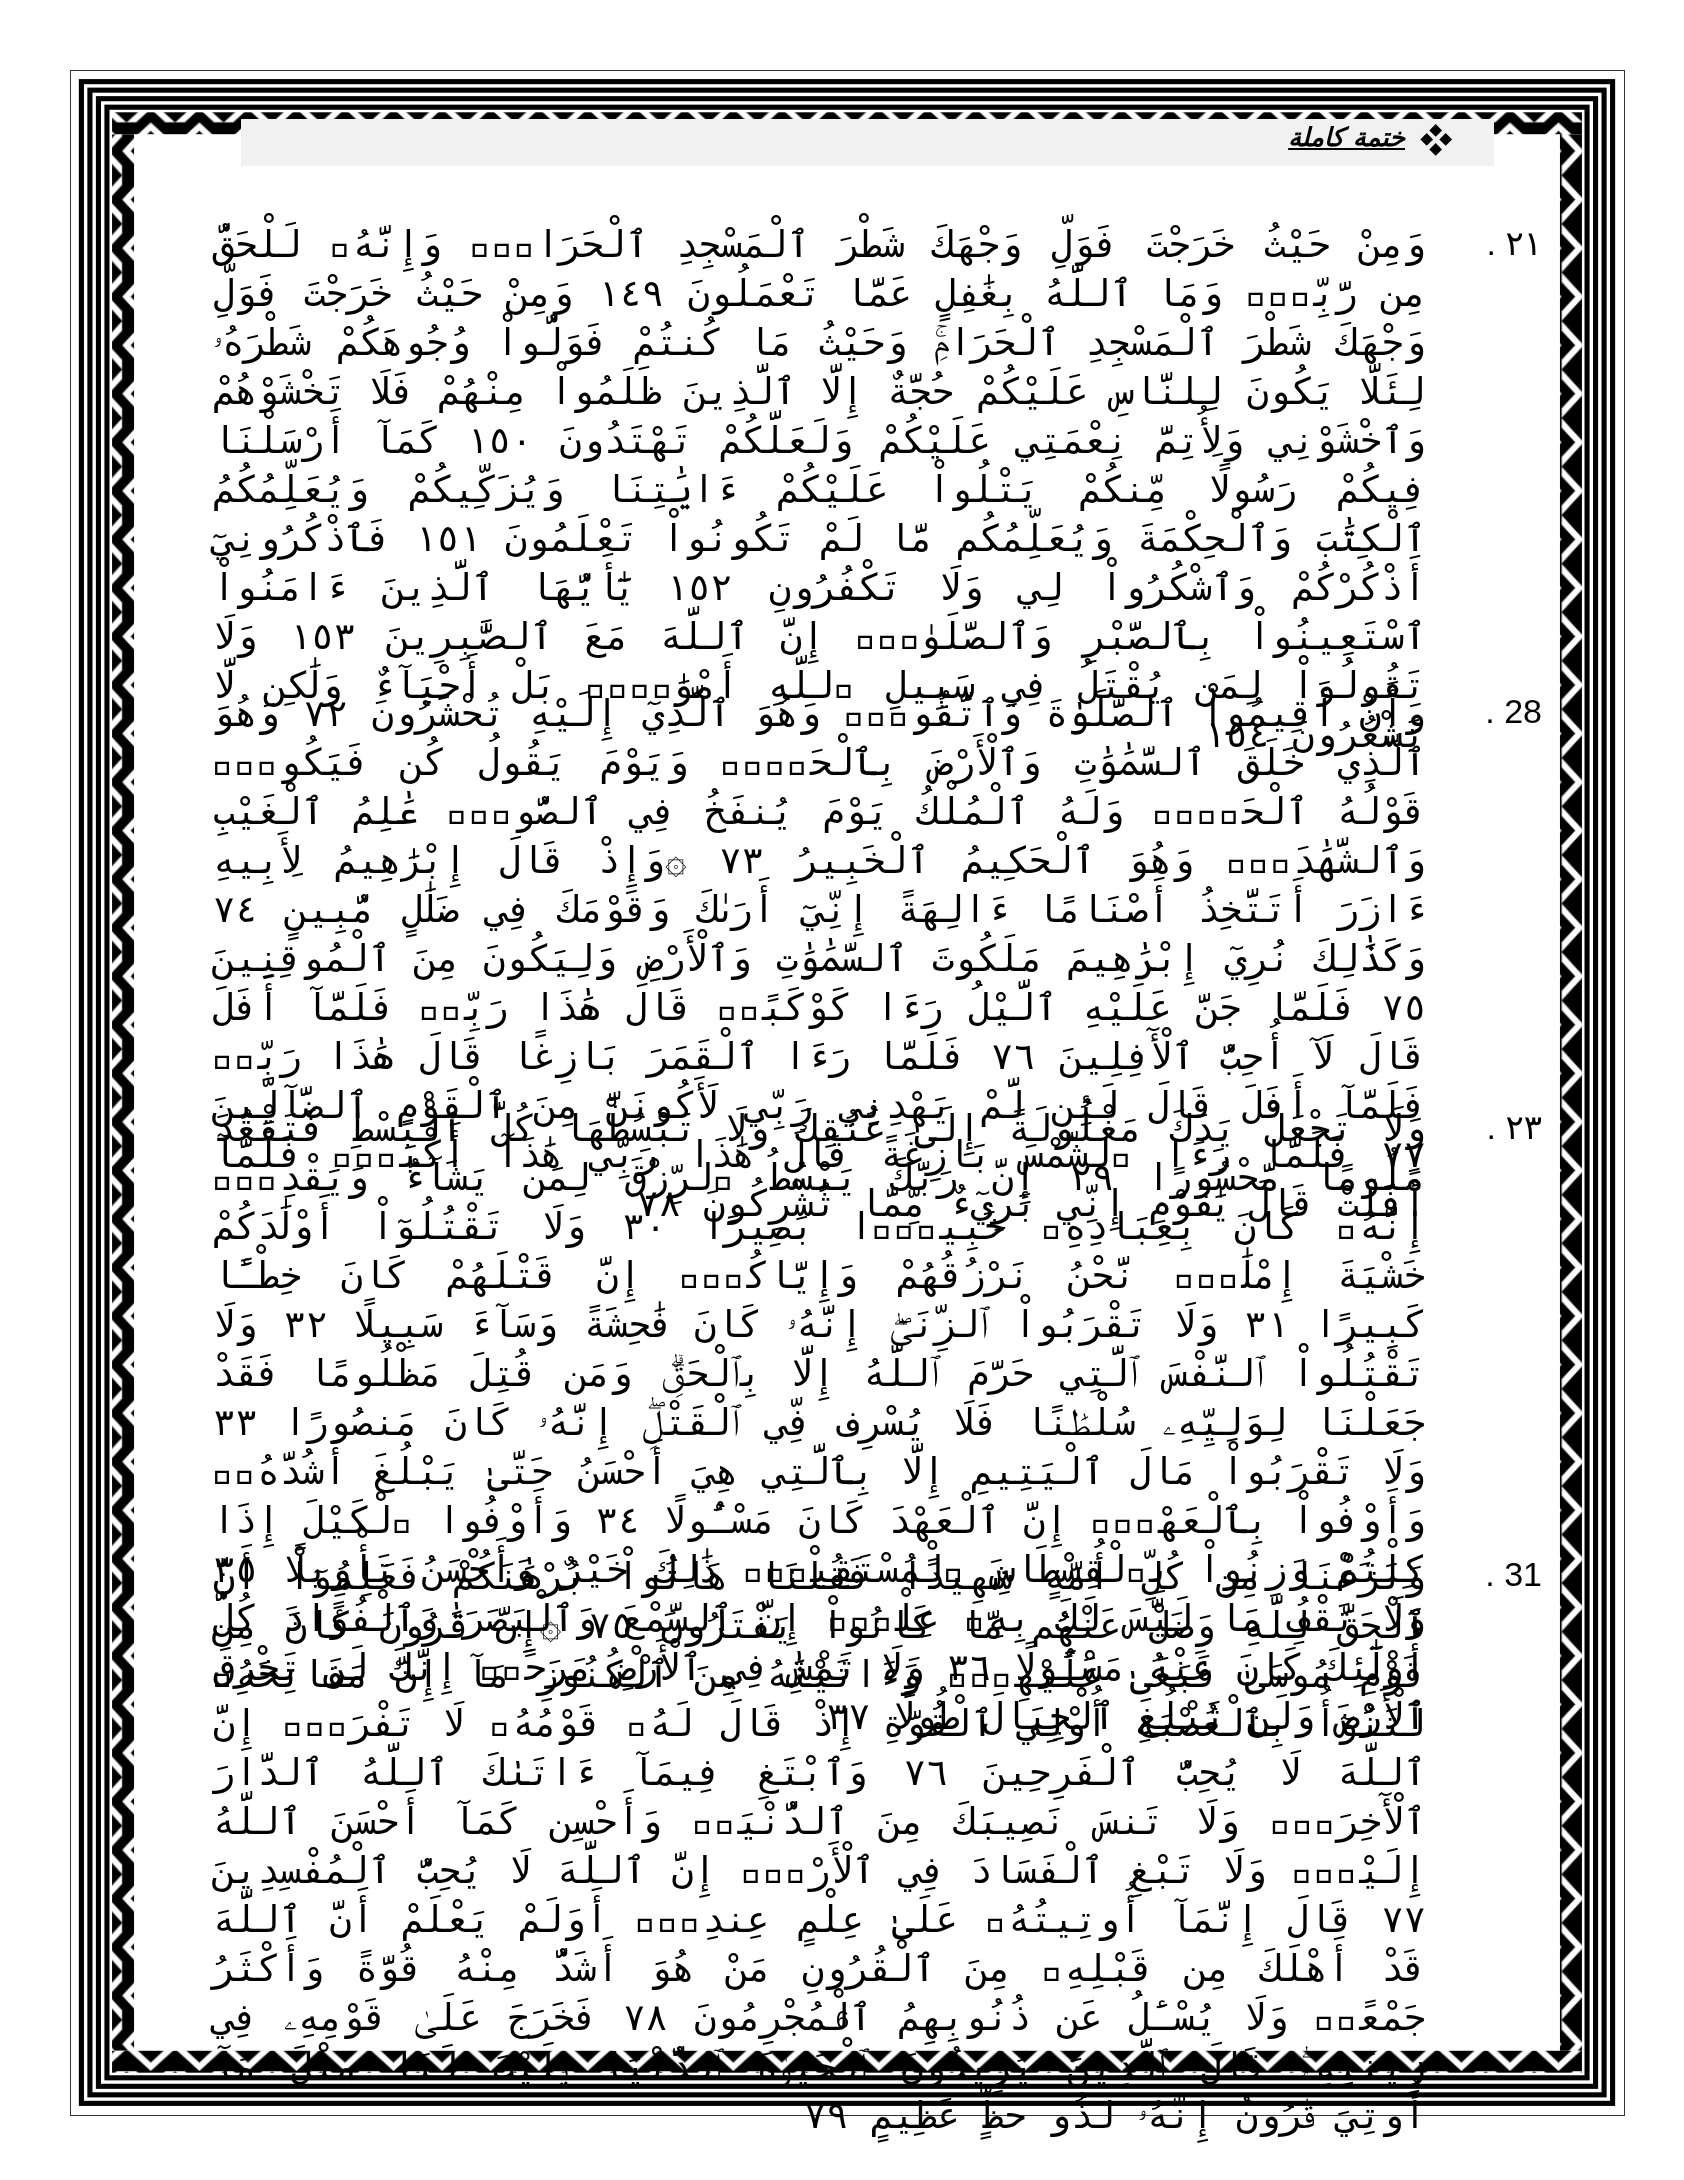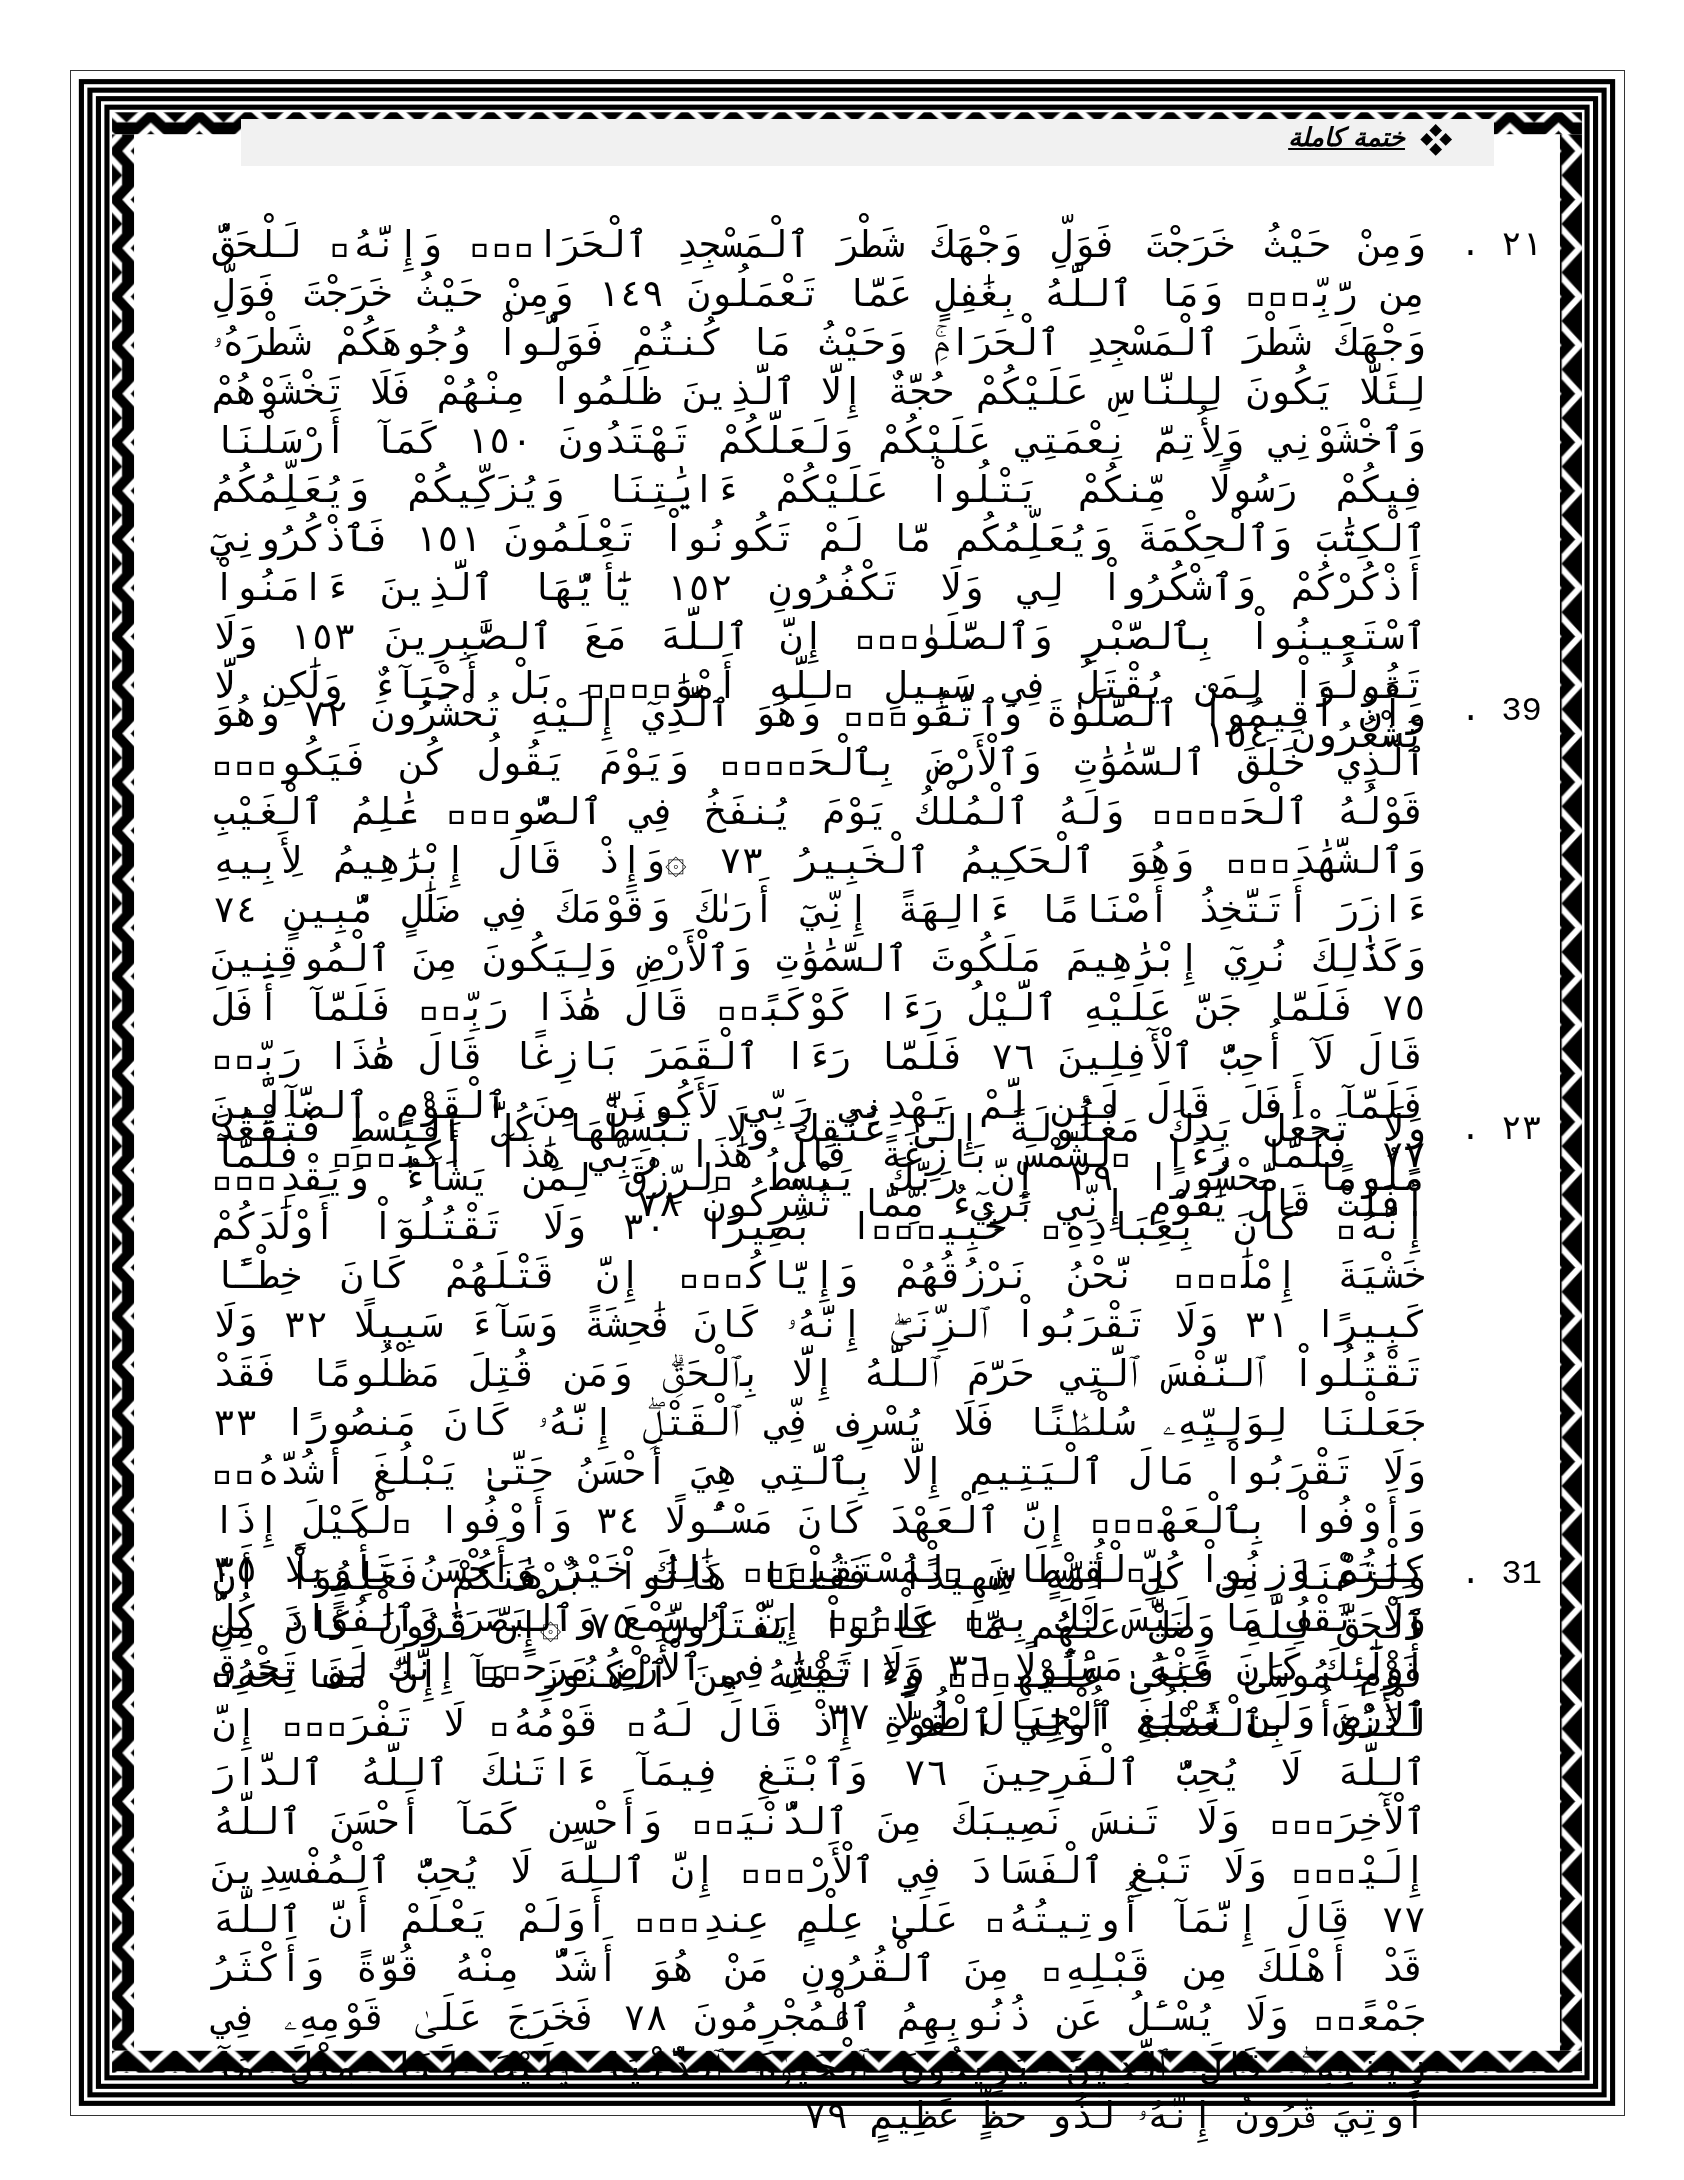--- a/index.html
+++ b/index.html
@@ -10,21 +10,21 @@
   .chev-svg { position: absolute; }
 
   
   .header-bar { position: absolute; left: 241px; top: 119px; width: 1253px; height: 47px; background: #f1f1f1; }
   .header-title { position: absolute; right: 89px; top: 3.4px; font-family: "DejaVu Serif", serif; font-size: 25.6px; font-weight: bold; font-style: italic; text-decoration: underline; direction: rtl; }
   .header-icon { position: absolute; right: 43px; top: 6.8px; width: 29px; height: 29px; }
   .header-icon span { position: absolute; width: 9.4px; height: 9.4px; background: #000; transform: rotate(45deg); }
 
   
   .section { position: absolute; left: 213px; width: 1329px; direction: rtl; }
-  .section-num { position: absolute; right: 0; top: 0; font-size: 34px; font-family: Liberation Mono, monospace; width: 94px; text-align: right; }
+  .section-num { position: absolute; right: 0; top: 0; font-size: 34px; font-family: Liberation Sans, sans-serif; width: 94px; text-align: right; }
   .section-text { position: absolute; right: 116px; left: 0; top: 0; font-family: Liberation Mono, monospace; font-size: 37px; line-height: 49px; text-align: justify; text-align-last: right; direction: rtl; }
 
   .page-number { position: absolute; left: 0; width: 100%; top: 2006px; text-align: center; font-family: "Liberation Sans", sans-serif; font-size: 24px; }
 </style>
 </head>
 <body>
 
 <div class="border-outer"></div>
 <svg class="chev-svg" style="left:78px;top:78px;" width="1538" height="2029" viewBox="0 0 1806 2382">
   <defs>
@@ -69,21 +69,21 @@
   </div>
   <div class="header-title">ختمة كاملة</div>
 </div>
 
 <div class="section" style="top:223px;height:324px;">
   <div class="section-num">٢١ .</div>
   <div class="section-text">وَمِنْ حَيْثُ خَرَجْتَ فَوَلِّ وَجْهَكَ شَطْرَ ٱلْمَسْجِدِ ٱلْحَرَامِۖ وَإِنَّهُۥ لَلْحَقُّ مِن رَّبِّكَۗ وَمَا ٱللَّهُ بِغَٰفِلٍ عَمَّا تَعْمَلُونَ ١٤٩ وَمِنْ حَيْثُ خَرَجْتَ فَوَلِّ وَجْهَكَ شَطْرَ ٱلْمَسْجِدِ ٱلْحَرَامِۚ وَحَيْثُ مَا كُنتُمْ فَوَلُّواْ وُجُوهَكُمْ شَطْرَهُۥ لِئَلَّا يَكُونَ لِلنَّاسِ عَلَيْكُمْ حُجَّةٌ إِلَّا ٱلَّذِينَ ظَلَمُواْ مِنْهُمْ فَلَا تَخْشَوْهُمْ وَٱخْشَوْنِي وَلِأُتِمَّ نِعْمَتِي عَلَيْكُمْ وَلَعَلَّكُمْ تَهْتَدُونَ ١٥٠ كَمَآ أَرْسَلْنَا فِيكُمْ رَسُولًا مِّنكُمْ يَتْلُواْ عَلَيْكُمْ ءَايَٰتِنَا وَيُزَكِّيكُمْ وَيُعَلِّمُكُمُ ٱلْكِتَٰبَ وَٱلْحِكْمَةَ وَيُعَلِّمُكُم مَّا لَمْ تَكُونُواْ تَعْلَمُونَ ١٥١ فَٱذْكُرُونِيٓ أَذْكُرْكُمْ وَٱشْكُرُواْ لِي وَلَا تَكْفُرُونِ ١٥٢ يَٰٓأَيُّهَا ٱلَّذِينَ ءَامَنُواْ ٱسْتَعِينُواْ بِٱلصَّبْرِ وَٱلصَّلَوٰةِۚ إِنَّ ٱللَّهَ مَعَ ٱلصَّٰبِرِينَ ١٥٣ وَلَا تَقُولُواْ لِمَن يُقْتَلُ فِي سَبِيلِ ٱللَّهِ أَمْوَٰتُۢۚ بَلْ أَحْيَآءٌ وَلَٰكِن لَّا تَشْعُرُونَ ١٥٤</div>
 </div>
 
 <div class="section" style="top:692px;height:332px;">
-  <div class="section-num">39 .</div>
+  <div class="section-num">28 .</div>
   <div class="section-text">وَأَنْ أَقِيمُواْ ٱلصَّلَوٰةَ وَٱتَّقُوهُۚ وَهُوَ ٱلَّذِيٓ إِلَيْهِ تُحْشَرُونَ ٧٢ وَهُوَ ٱلَّذِي خَلَقَ ٱلسَّمَٰوَٰتِ وَٱلْأَرْضَ بِٱلْحَقِّۖ وَيَوْمَ يَقُولُ كُن فَيَكُونُۚ قَوْلُهُ ٱلْحَقُّۚ وَلَهُ ٱلْمُلْكُ يَوْمَ يُنفَخُ فِي ٱلصُّورِۚ عَٰلِمُ ٱلْغَيْبِ وَٱلشَّهَٰدَةِۚ وَهُوَ ٱلْحَكِيمُ ٱلْخَبِيرُ ٧٣ ۞وَإِذْ قَالَ إِبْرَٰهِيمُ لِأَبِيهِ ءَازَرَ أَتَتَّخِذُ أَصْنَامًا ءَالِهَةً إِنِّيٓ أَرَىٰكَ وَقَوْمَكَ فِي ضَلَٰلٍ مُّبِينٍ ٧٤ وَكَذَٰلِكَ نُرِيٓ إِبْرَٰهِيمَ مَلَكُوتَ ٱلسَّمَٰوَٰتِ وَٱلْأَرْضِ وَلِيَكُونَ مِنَ ٱلْمُوقِنِينَ ٧٥ فَلَمَّا جَنَّ عَلَيْهِ ٱلَّيْلُ رَءَا كَوْكَبًاۖ قَالَ هَٰذَا رَبِّيۖ فَلَمَّآ أَفَلَ قَالَ لَآ أُحِبُّ ٱلْأٓفِلِينَ ٧٦ فَلَمَّا رَءَا ٱلْقَمَرَ بَازِغًا قَالَ هَٰذَا رَبِّيۖ فَلَمَّآ أَفَلَ قَالَ لَئِن لَّمْ يَهْدِنِي رَبِّي لَأَكُونَنَّ مِنَ ٱلْقَوْمِ ٱلضَّآلِّينَ ٧٧ فَلَمَّا رَءَا ٱلشَّمْسَ بَازِغَةً قَالَ هَٰذَا رَبِّي هَٰذَآ أَكْبَرُۖ فَلَمَّآ أَفَلَتْ قَالَ يَٰقَوْمِ إِنِّي بَرِيٓءٌ مِّمَّا تُشْرِكُونَ ٧٨</div>
 </div>
 
 <div class="section" style="top:1107px;height:366px;">
   <div class="section-num">٢٣ .</div>
   <div class="section-text">وَلَا تَجْعَلْ يَدَكَ مَغْلُولَةً إِلَىٰ عُنُقِكَ وَلَا تَبْسُطْهَا كُلَّ ٱلْبَسْطِ فَتَقْعُدَ مَلُومًا مَّحْسُورًا ٢٩ إِنَّ رَبَّكَ يَبْسُطُ ٱلرِّزْقَ لِمَن يَشَآءُ وَيَقْدِرُۚ إِنَّهُۥ كَانَ بِعِبَادِهِۦ خَبِيرًۢا بَصِيرًا ٣٠ وَلَا تَقْتُلُوٓاْ أَوْلَٰدَكُمْ خَشْيَةَ إِمْلَٰقٍۖ نَّحْنُ نَرْزُقُهُمْ وَإِيَّاكُمْۚ إِنَّ قَتْلَهُمْ كَانَ خِطْـًٔا كَبِيرًا ٣١ وَلَا تَقْرَبُواْ ٱلزِّنَىٰٓۖ إِنَّهُۥ كَانَ فَٰحِشَةً وَسَآءَ سَبِيلًا ٣٢ وَلَا تَقْتُلُواْ ٱلنَّفْسَ ٱلَّتِي حَرَّمَ ٱللَّهُ إِلَّا بِٱلْحَقِّۗ وَمَن قُتِلَ مَظْلُومًا فَقَدْ جَعَلْنَا لِوَلِيِّهِۦ سُلْطَٰنًا فَلَا يُسْرِف فِّي ٱلْقَتْلِۖ إِنَّهُۥ كَانَ مَنصُورًا ٣٣ وَلَا تَقْرَبُواْ مَالَ ٱلْيَتِيمِ إِلَّا بِٱلَّتِي هِيَ أَحْسَنُ حَتَّىٰ يَبْلُغَ أَشُدَّهُۥۚ وَأَوْفُواْ بِٱلْعَهْدِۖ إِنَّ ٱلْعَهْدَ كَانَ مَسْـُٔولًا ٣٤ وَأَوْفُوا ٱلْكَيْلَ إِذَا كِلْتُمْ وَزِنُواْ بِٱلْقِسْطَاسِ ٱلْمُسْتَقِيمِۚ ذَٰلِكَ خَيْرٌ وَأَحْسَنُ تَأْوِيلًا ٣٥ وَلَا تَقْفُ مَا لَيْسَ لَكَ بِهِۦ عِلْمٌۚ إِنَّ ٱلسَّمْعَ وَٱلْبَصَرَ وَٱلْفُؤَادَ كُلُّ أُوْلَٰٓئِكَ كَانَ عَنْهُ مَسْـُٔولًا ٣٦ وَلَا تَمْشِ فِي ٱلْأَرْضِ مَرَحًاۖ إِنَّكَ لَن تَخْرِقَ ٱلْأَرْضَ وَلَن تَبْلُغَ ٱلْجِبَالَ طُولًا ٣٧</div>
 </div>
 
 <div class="section" style="top:1555px;height:332px;">
   <div class="section-num">31 .</div>

